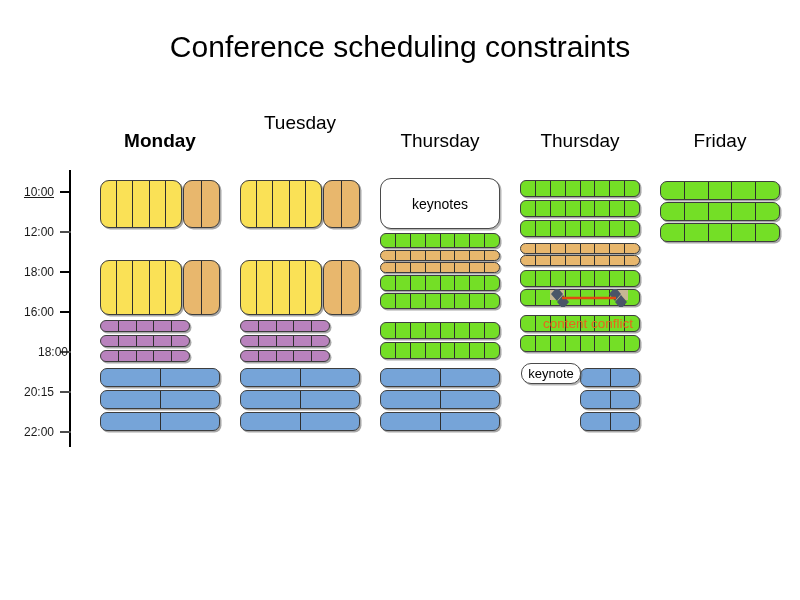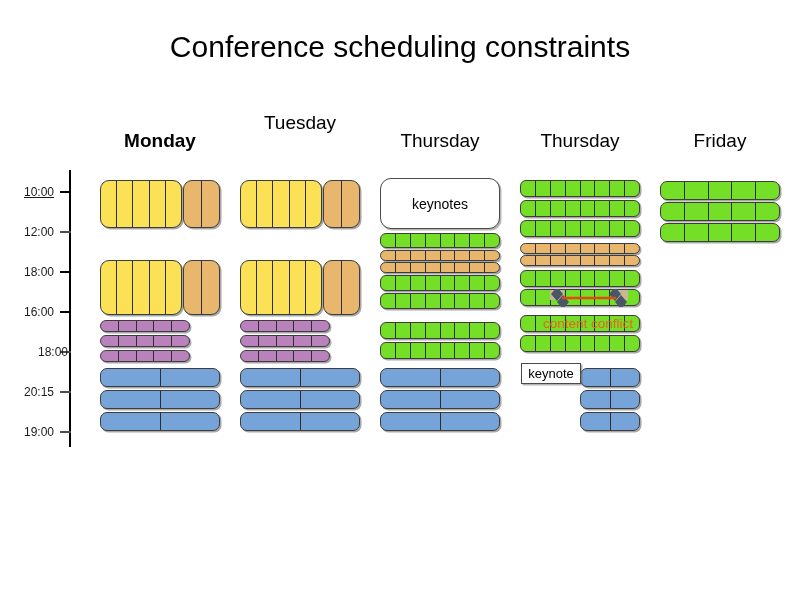--- a/index.html
+++ b/index.html
@@ -84,21 +84,21 @@
     border-radius:11px;
     display:flex;
     align-items:center;
     justify-content:center;
     font-size:14px;
     color:#000;
     white-space:nowrap;
     box-shadow:1.5px 1.5px 0 rgba(90,90,90,0.45);
     z-index:6;
   }
-  .labelbox.small{font-size:13px;border-radius:0;}
+  .labelbox.small{font-size:13px;border-radius:10px;}
 
   
   .conflict-text{
     position:absolute;
     font-size:13.5px;
     color:#E8641E;
     white-space:nowrap;
     transform:translateX(-50%);
     z-index:7;
   }
@@ -130,21 +130,21 @@
       <div class="tick-label" style="left: 8px; width: 46px; top: 222px;">12:00</div>
       <div class="tick tick-top" style="left: 60px; top: 261px;"></div>
       <div class="tick-label" style="left: 8px; width: 46px; top: 262px;">18:00</div>
       <div class="tick tick-top" style="left: 60px; top: 301px;"></div>
       <div class="tick-label" style="left: 8px; width: 46px; top: 302px;">16:00</div>
       <div class="tick" style="left: 60px; top: 341px;"></div>
       <div class="tick-label" style="left: 22px; width: 46px; top: 342px;">18:00</div>
       <div class="tick" style="left: 60px; top: 381px;"></div>
       <div class="tick-label" style="left: 8px; width: 46px; top: 382px;">20:15</div>
       <div class="tick" style="left: 60px; top: 421px;"></div>
-      <div class="tick-label" style="left: 8px; width: 46px; top: 422px;">19:00</div>
+      <div class="tick-label" style="left: 8px; width: 46px; top: 422px;">22:00</div>
     </div>
 
   <div id="blocks-layer">
       <div class="blk r-lg" style="left: 100px; top: 170px; width: 82px; height: 48px; background: rgb(250, 225, 86);">
         <div class="cell"></div>
         <div class="cell"></div>
         <div class="cell"></div>
         <div class="cell"></div>
         <div class="cell"></div>
       </div>

